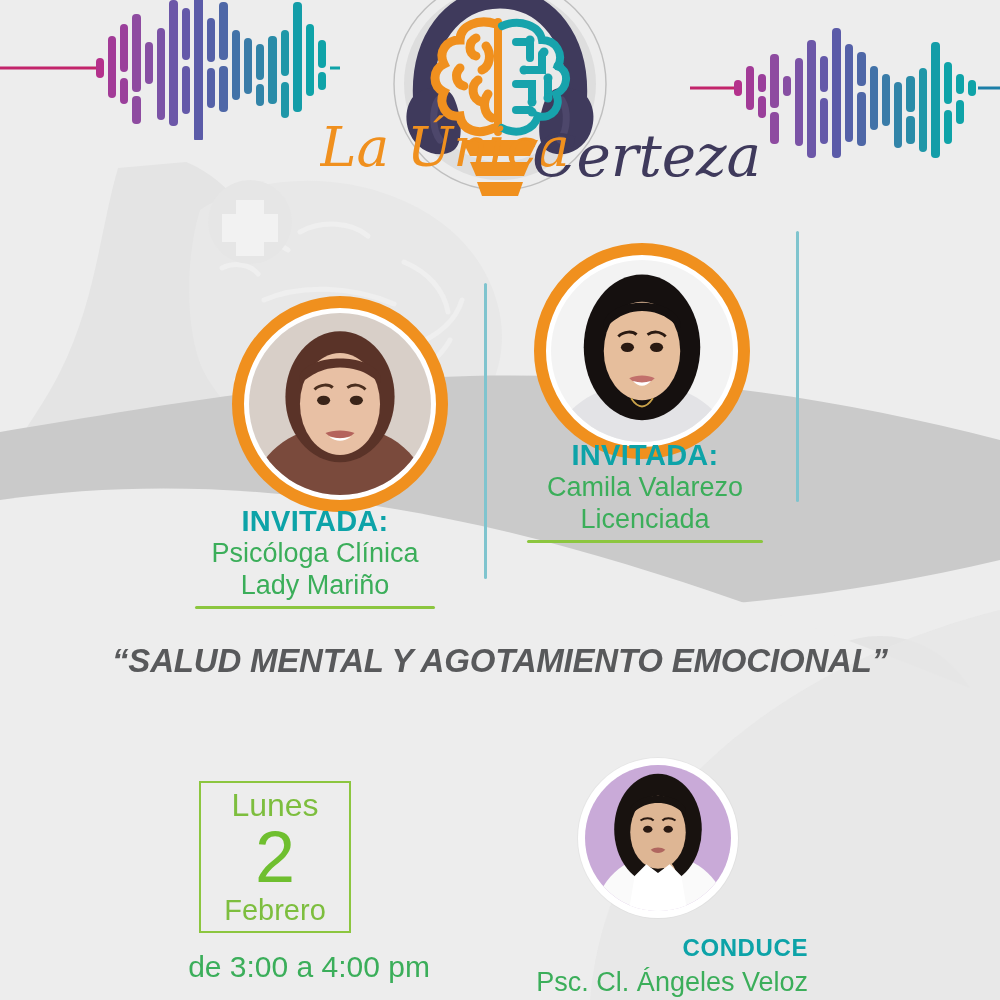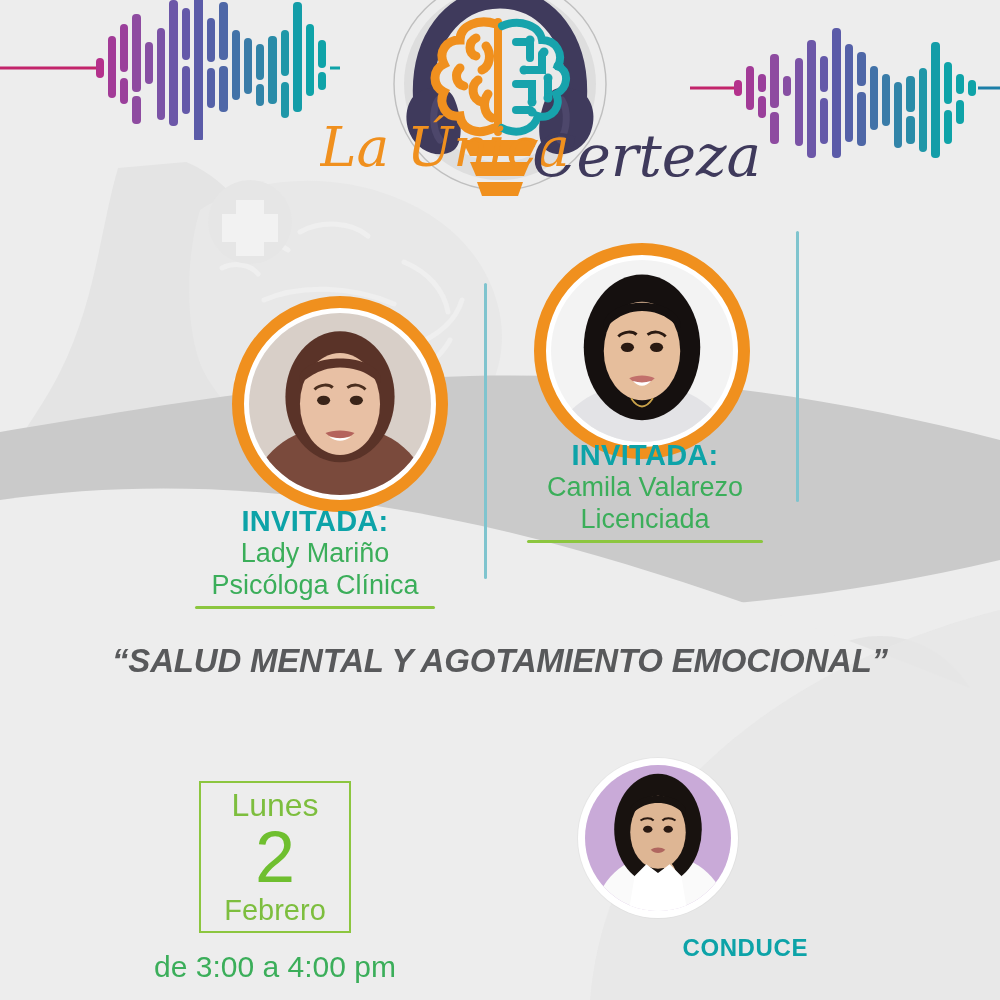--- a/index.html
+++ b/index.html
@@ -107,21 +107,21 @@
     box-sizing:border-box;
     display:flex;flex-direction:column;
     align-items:center;justify-content:center;
   }
   .date-weekday{font-size:32px;color:#7DBE3E;line-height:1;margin:0;}
   .date-day{font-size:72px;color:#6FBF2F;line-height:.96;margin:2px 0 0 0;font-weight:400;}
   .date-month{font-size:29px;color:#7DBE3E;line-height:1;margin:3px 0 0 0;}
 
   #time-text{
     position:absolute;left:120px;top:950px;width:310px;
-    text-align:center;font-size:30px;color:#3BAE5A;
+    text-align:right;font-size:30px;color:#3BAE5A;
   }
 
   
   #host-text{
     position:absolute;left:488px;top:934px;width:320px;text-align:right;
   }
   .host-label{font-size:24px;font-weight:bold;color:#0DA3A8;letter-spacing:.6px;margin:0;}
   .host-name{font-size:27px;color:#3BAE5A;margin:5px 0 0 0;}
 </style>
 </head>
@@ -387,22 +387,22 @@
         <path d="M 53 38 C 55 36 59 36 62 38" stroke="#2A1A12" stroke-width="1.4" fill="none"></path>
         <path d="M 45 58 C 48 61 52 61 55 58 C 52 56 48 56 45 58 Z" fill="#B0665F"></path>
         <path d="M 52 66 C 58 64 64 70 62 80 C 58 76 54 72 52 66 Z" fill="#DEB694"></path>
         <path d="M 34 76 L 42 68 L 50 74 L 58 68 L 66 76 L 70 100 L 30 100 Z" fill="#FFFFFF"></path>
       </svg>
     </div>
   </div>
 
   <div class="guest-block" id="guest-1-text">
     <p class="label-invitada">INVITADA:</p>
+    <p class="guest-name-line">Psicóloga Clínica</p>
     <p class="guest-name-line">Lady Mariño</p>
-    <p class="guest-name-line">Psicóloga Clínica</p>
     <div class="name-underline"></div>
   </div>
 
   <div class="guest-block" id="guest-2-text">
     <p class="label-invitada">INVITADA:</p>
     <p class="guest-name-line">Camila Valarezo</p>
     <p class="guest-name-line">Licenciada</p>
     <div class="name-underline"></div>
   </div>
 
@@ -413,15 +413,16 @@
   <div id="date-box">
     <p class="date-weekday">Lunes</p>
     <p class="date-day">2</p>
     <p class="date-month">Febrero</p>
   </div>
 
   <div id="time-text">de 3:00 a 4:00 pm</div>
 
   <div id="host-text">
     <p class="host-label">CONDUCE</p>
+    <p class="host-name">Psc. Cl. Ángeles Veloz</p>
   </div>
 
 </div>
 
 </body></html>

